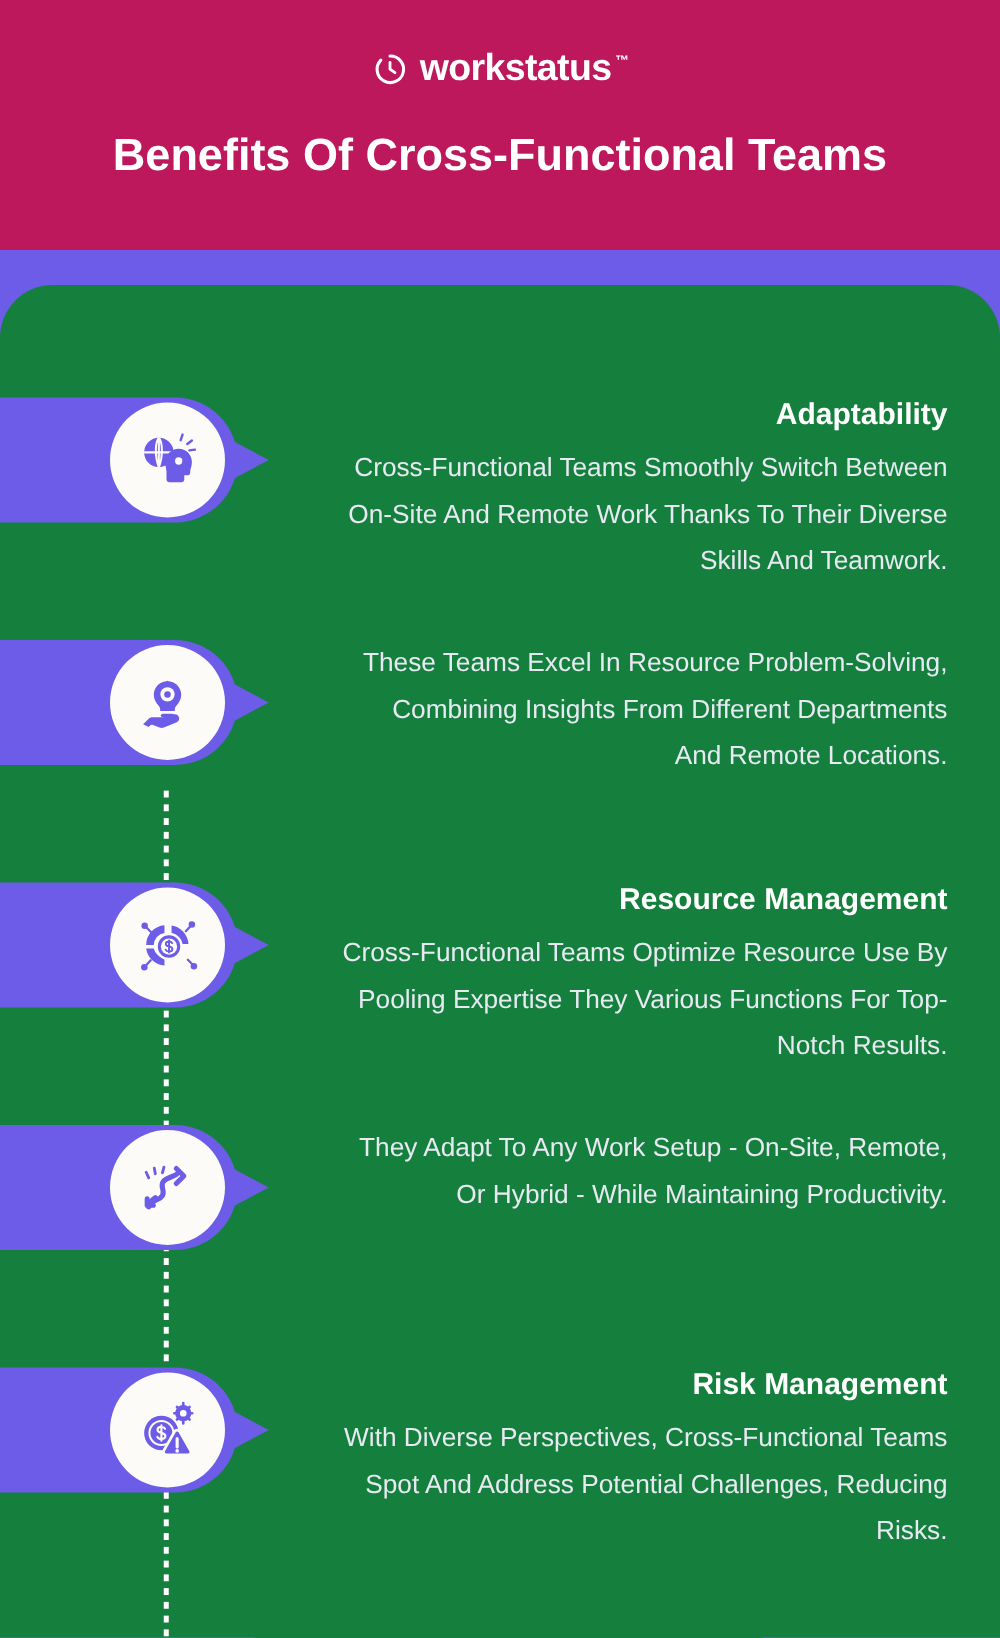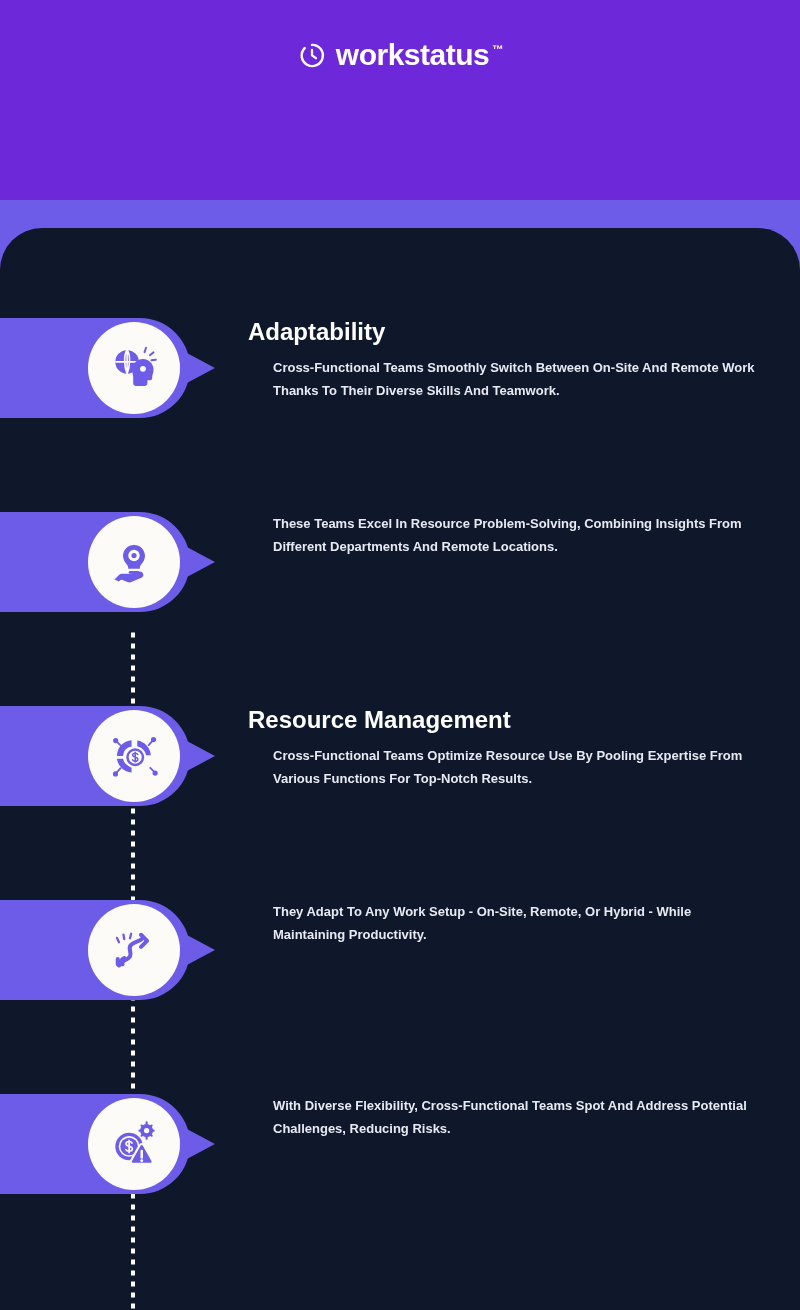--- a/index.html
+++ b/index.html
@@ -12,21 +12,21 @@
   #root {
     position:relative;
     width:800px; height:1310px;
     background:#6c5ce7;
   }
 
   
   .header {
     position:absolute; top:0; left:0;
     width:800px; height:200px;
-    background:#6d28d9;
+    background:#be185d;
   }
   .logo-row {
     position:absolute; top:40px; left:0; width:800px;
     display:flex; align-items:center; justify-content:center; gap:9px;
   }
   .logo-mark { width:30px; height:30px; display:block; flex:0 0 auto; }
   .logo-word {
     font-size:30px; font-weight:bold; color:#ffffff;
     letter-spacing:-0.5px; line-height:1;
   }
@@ -37,23 +37,24 @@
   .page-title {
     position:absolute; top:96px; left:70px; width:660px;
     text-align:center; color:#ffffff;
     font-size:36px; font-weight:bold; line-height:1.55;
   }
 
   
   .card {
     position:absolute; top:228px; left:0;
     width:800px; height:1082px;
-    background:#0f172a;
+    background:#15803d;
     border-top-left-radius:42px;
     border-top-right-radius:42px;
+    text-align:right;
   }
 
   
   .connector {
     position:absolute; left:131px; top:400px;
     width:4px; height:790px;
     background-image:linear-gradient(#ffffff 50%, rgba(255,255,255,0) 0%);
     background-position:left;
     background-size:4px 11px;
     background-repeat:repeat-y;
@@ -92,41 +93,42 @@
   }
   .icon-circle svg { width:52px; height:52px; display:block; }
 
   
   .row-text { position:absolute; left:248px; top:0; width:510px; z-index:3; }
   .row-title {
     color:#ffffff; font-size:24px; font-weight:bold;
     line-height:1.2; margin-bottom:9px;
   }
   .row-desc {
-    color:#e8eaf3; font-size:13px; line-height:1.77;
-    font-weight:700;
+    color:#e8eaf3; font-size:21px; line-height:1.77;
+    font-weight:400;
     margin-left:25px;
   }
 </style>
 </head>
 <body>
 
 <div id="root">
 
   <div class="header">
     <div class="logo-row">
       <span>
         <svg class="logo-mark" viewBox="0 0 32 32" fill="none">
           <path d="M16 5.2 A11.3 11.3 0 1 1 8.2 8.6" stroke="#ffffff" stroke-width="2.6" stroke-linecap="round"></path>
           <path d="M16 10.5 V16.3 L20.2 19.4" stroke="#ffffff" stroke-width="2.4" stroke-linecap="round" stroke-linejoin="round"></path>
         </svg>
       </span>
       <span class="logo-word">workstatus</span>
       <span class="logo-tm">™</span>
     </div>
+    <div class="page-title">Benefits Of Cross-Functional Teams</div>
   </div>
 
   <div class="card">
     <div class="connector"></div>
 
     <div class="row" style="top:90px;">
       <div class="pill"></div>
       <div class="pointer"></div>
       <div class="icon-circle">
         <svg viewBox="0 0 64 64" fill="none">
@@ -175,21 +177,21 @@
           <path d="M33.5 27.5v12M36.6 30.1c-.5-1-1.7-1.6-3.1-1.6-1.8 0-3.1 1-3.1 2.4 0 1.4 1.2 2.1 3.1 2.5 1.9.4 3.3 1.1 3.3 2.6s-1.4 2.5-3.3 2.5c-1.6 0-2.9-.7-3.3-1.8" stroke="#6c5ce7" stroke-width="1.9" stroke-linecap="round"></path>
           <path d="M17 20.5 11 14.5M50 18.5 55 13M15.5 47 10.5 52.5M52 46.5 57 51.5" stroke="#6c5ce7" stroke-width="2.2" stroke-linecap="round"></path>
           <circle cx="9.5" cy="13" r="3.2" fill="#6c5ce7"></circle>
           <circle cx="56" cy="11.8" r="3.2" fill="#6c5ce7"></circle>
           <circle cx="9.2" cy="54" r="3.2" fill="#6c5ce7"></circle>
           <circle cx="58" cy="53" r="3.2" fill="#6c5ce7"></circle>
         </svg>
       </div>
       <div class="row-text">
         <div class="row-title">Resource Management</div>
-        <div class="row-desc">Cross-Functional Teams Optimize Resource Use By Pooling Expertise From Various Functions For Top-Notch Results.</div>
+        <div class="row-desc">Cross-Functional Teams Optimize Resource Use By Pooling Expertise They Various Functions For Top-Notch Results.</div>
       </div>
     </div>
 
     <div class="row" style="top:672px;">
       <div class="pill"></div>
       <div class="pointer"></div>
       <div class="icon-circle">
         <svg viewBox="0 0 64 64" fill="none">
           <path d="M15 49c4-6 9-4 12-9s-3-9 1-14c3.4-4.2 9-4 13-7" stroke="#6c5ce7" stroke-width="5" stroke-linecap="round"></path>
           <path d="M36 15.5h10.5V26" stroke="#6c5ce7" stroke-width="5" stroke-linecap="round" stroke-linejoin="round" transform="rotate(45 41 20)"></path>
@@ -214,18 +216,19 @@
           <path d="M26 27.5v15M29.6 30.8c-.6-1.2-2-1.9-3.7-1.9-2.2 0-3.7 1.2-3.7 2.9 0 1.7 1.4 2.5 3.7 3 2.3.5 4 1.3 4 3.1 0 1.8-1.7 3-4 3-1.9 0-3.4-.8-3.9-2.1" stroke="#fcfbf7" stroke-width="2.1" stroke-linecap="round"></path>
           <path d="M44 33.5c-1.1-1.9-3.9-1.9-5 0L28.4 52.2c-1.1 1.9.3 4.3 2.5 4.3h21.2c2.2 0 3.6-2.4 2.5-4.3L44 33.5Z" fill="#6c5ce7" stroke="#fcfbf7" stroke-width="2.6"></path>
           <path d="M41.5 40.5v8.2" stroke="#fcfbf7" stroke-width="3.1" stroke-linecap="round"></path>
           <circle cx="41.5" cy="52.6" r="1.8" fill="#fcfbf7"></circle>
           <path d="M47.5 12.2a3.3 3.3 0 1 0 0 6.6 3.3 3.3 0 0 0 0-6.6Z" fill="#fcfbf7"></path>
           <path d="M47.5 7.5a8 8 0 1 0 0 16 8 8 0 0 0 0-16Zm0 11.3a3.3 3.3 0 1 1 0-6.6 3.3 3.3 0 0 1 0 6.6Z" fill="#6c5ce7"></path>
           <path d="M47.5 5.4v2.6M47.5 23v2.6M56.3 15.5h-2.6M41.3 15.5h-2.6M53.7 9.3l-1.9 1.9M43.2 19.8l-1.9 1.9M53.7 21.7l-1.9-1.9M43.2 11.2l-1.9-1.9" stroke="#6c5ce7" stroke-width="2.6" stroke-linecap="round"></path>
         </svg>
       </div>
       <div class="row-text">
-        <div class="row-desc">With Diverse Flexibility, Cross-Functional Teams Spot And Address Potential Challenges, Reducing Risks.</div>
+        <div class="row-title">Risk Management</div>
+        <div class="row-desc">With Diverse Perspectives, Cross-Functional Teams Spot And Address Potential Challenges, Reducing Risks.</div>
       </div>
     </div>
 
   </div>
 </div>
 
 </body></html>

